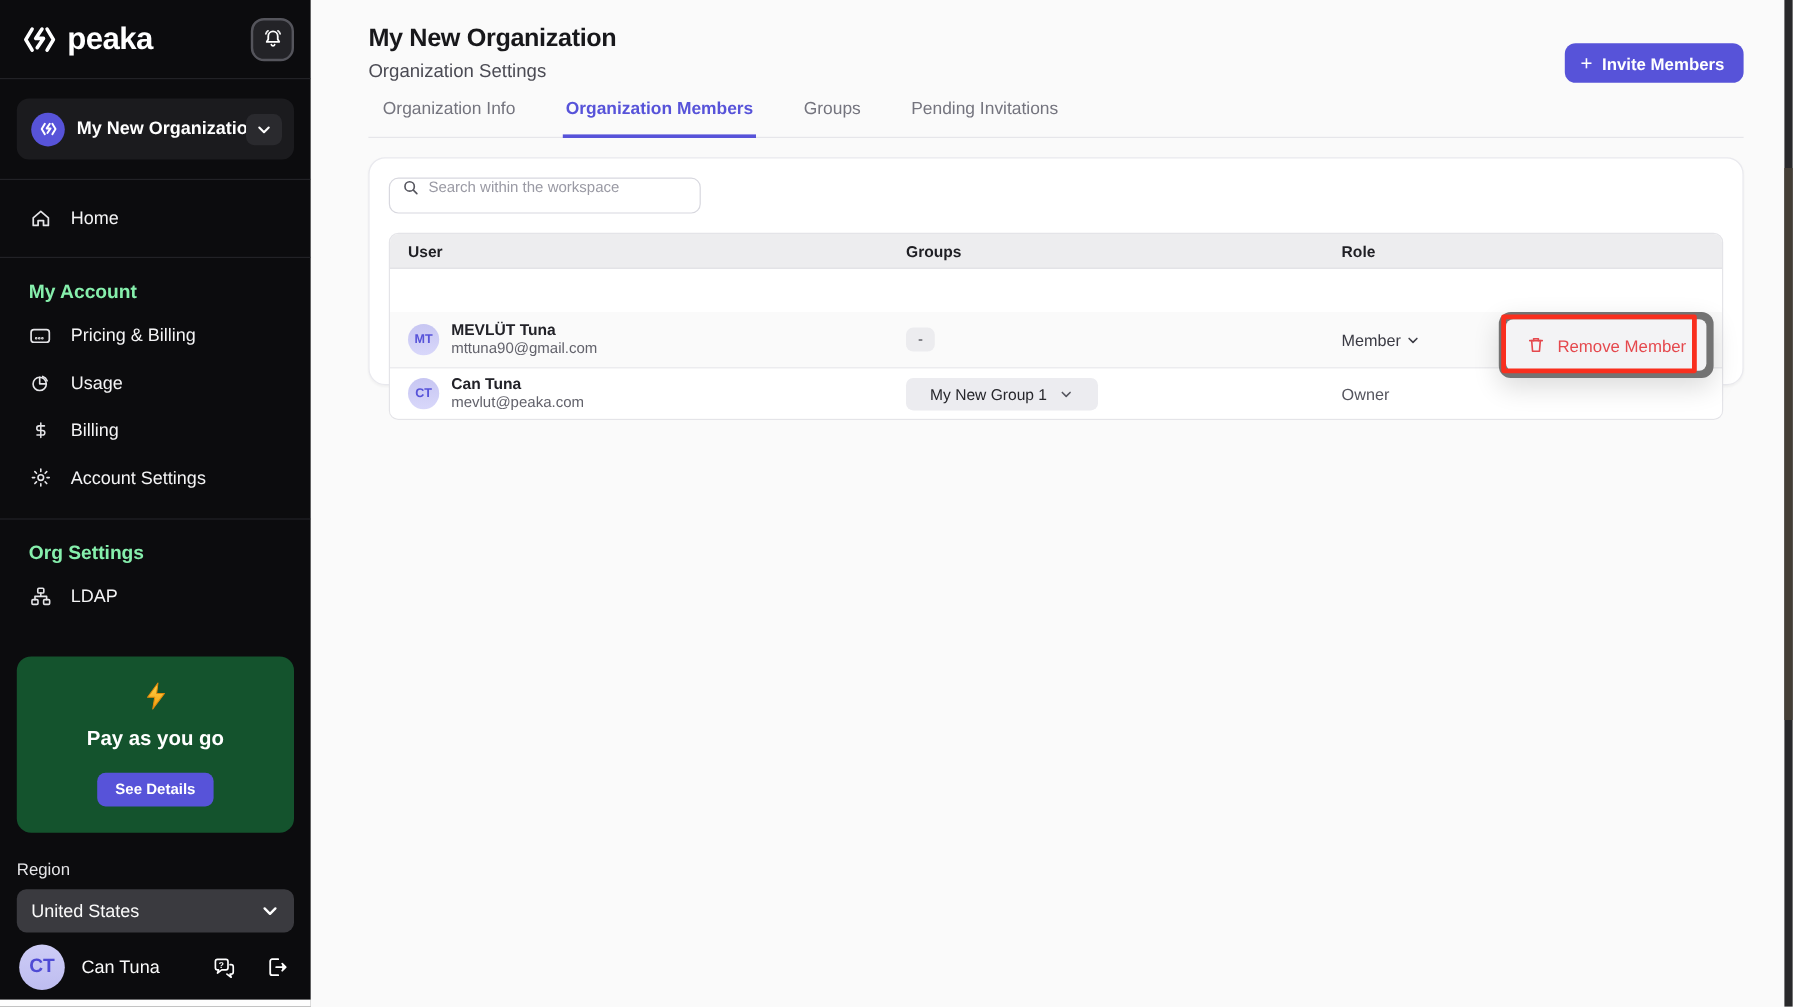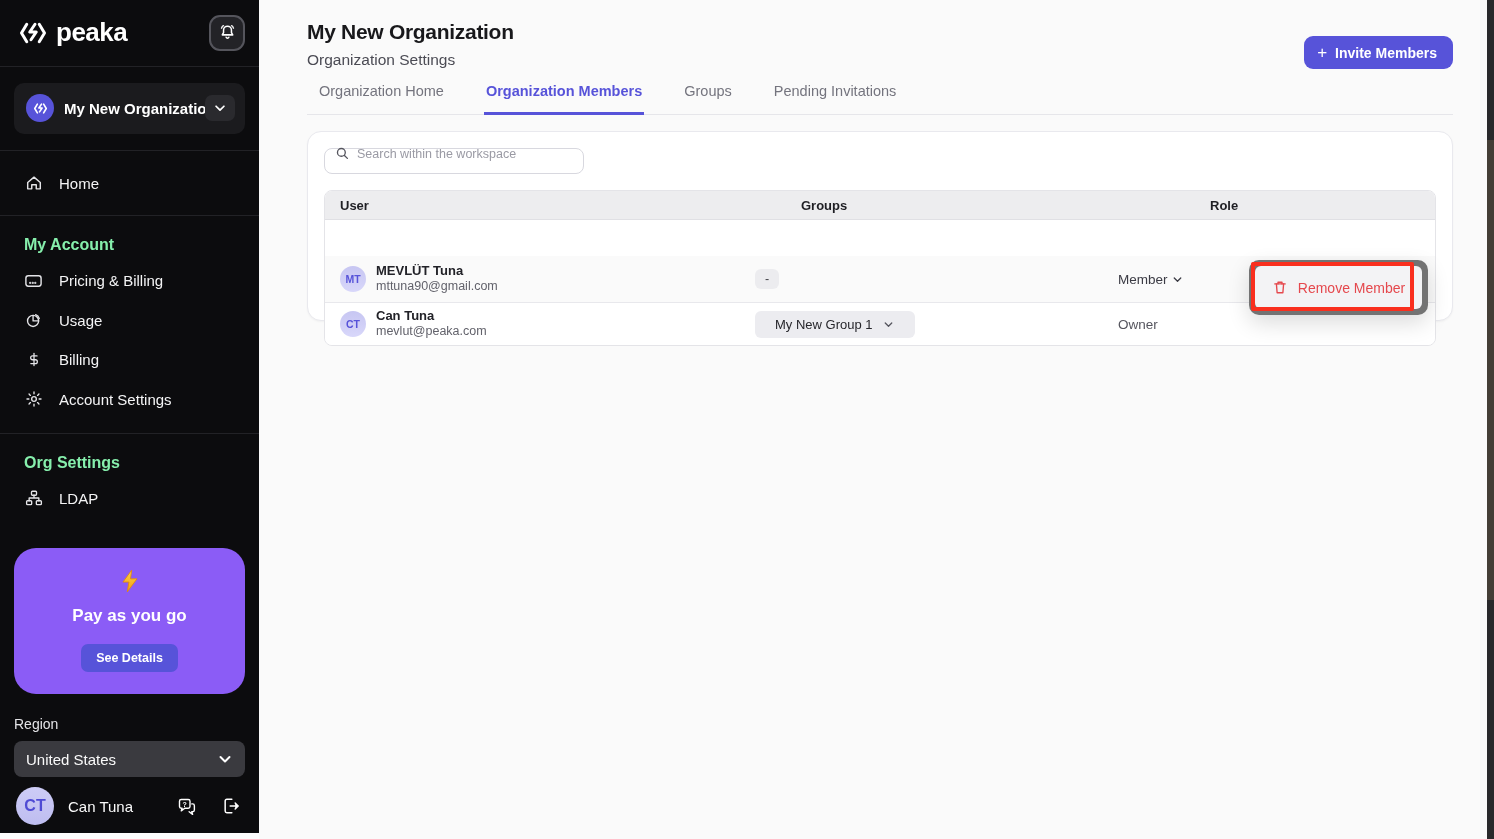--- a/index.html
+++ b/index.html
@@ -16,21 +16,21 @@
   .org-pill { margin:16px 14px; height:54px; border-radius:10px; background:#1b1b1e; display:flex; align-items:center; padding:0 10px 0 12px; cursor:pointer; }
   .org-avatar { width:28px; height:28px; border-radius:50%; background:#5753d9; display:flex; align-items:center; justify-content:center; flex:none; }
   .org-name { flex:1; margin-left:10px; font-size:15px; font-weight:700; color:#fff; white-space:nowrap; overflow:hidden; }
   .org-chevron { width:30px; height:26px; border-radius:7px; background:#2a2a2e; display:flex; align-items:center; justify-content:center; }
   .sb-divider { border-top:1px solid #222226; margin:0; }
   .nav { padding:6px 0 0 0; }
   .nav-item { display:flex; align-items:center; gap:16px; padding:11px 24px; font-size:15px; color:#f4f4f5; cursor:pointer; }
   .nav-item .nicon { width:19px; display:flex; justify-content:center; color:#e4e4e7; }
   .nav-item.indent { }
   .nav-section { padding:20px 24px 6px 24px; font-size:16px; font-weight:700; color:#86efac; }
-  .payg-card { margin:30px 14px 0 14px; background:#8b5cf6; border-radius:22px; padding:20px 14px 22px 14px; text-align:center; }
+  .payg-card { margin:30px 14px 0 14px; background:#14532d; border-radius:12px; padding:20px 14px 22px 14px; text-align:center; }
   .payg-title { margin-top:8px; font-size:17px; font-weight:700; color:#fff; }
   .payg-btn { margin-top:18px; display:inline-block; background:#5753d9; color:#fff; font-size:12.5px; font-weight:700; padding:7px 15px; border-radius:7px; border:none; cursor:pointer; }
   .region-block { margin:22px 14px 0 14px; }
   .region-label { font-size:14px; color:#e4e4e7; }
   .region-select { margin-top:9px; height:36px; background:#3a3a3f; border-radius:8px; display:flex; align-items:center; justify-content:space-between; padding:0 12px; font-size:15px; color:#fafafa; cursor:pointer; }
   .sb-user { margin-top:auto; display:flex; align-items:center; padding:10px 18px 14px 16px; }
   .user-avatar { width:38px; height:38px; border-radius:50%; background:linear-gradient(180deg,#cdccf6,#bebdf0); color:#4f4bd4; font-size:16px; font-weight:700; display:flex; align-items:center; justify-content:center; flex:none; }
   .user-name { flex:1; margin-left:14px; font-size:15px; font-weight:500; color:#fafafa; }
   .sb-user-icons { display:flex; align-items:center; gap:24px; color:#fff; }
   .sb-user-icons .uicon { cursor:pointer; display:flex; }
@@ -41,27 +41,27 @@
   .main-header { display:flex; justify-content:space-between; align-items:flex-start; }
   .page-title { font-size:21px; font-weight:700; color:#18181b; letter-spacing:-0.3px; }
   .page-subtitle { margin-top:7px; font-size:15.5px; color:#4b4b54; }
   .invite-btn { margin-top:16px; display:flex; align-items:center; gap:8px; background:#5753d9; color:#fff; border:none; border-radius:9px; padding:8px 16px 8px 13px; font-size:14px; font-weight:700; cursor:pointer; font-family:inherit; }
   .invite-plus { font-size:17px; font-weight:400; line-height:1; }
   .tabs { margin-top:14px; display:flex; gap:38px; border-bottom:1px solid #e6e6ea; padding-left:10px; }
   .tab { padding:0 2px 13px 2px; font-size:14.5px; font-weight:500; color:#74747e; cursor:pointer; white-space:nowrap; }
   .tab.active { color:#5753d9; font-weight:700; border-bottom:3px solid #5753d9; margin-bottom:-1px; }
 
   .card { margin-top:16px; background:#fff; border:1px solid #e9e9ee; border-radius:14px; padding:16px; height:190px; box-shadow:0 1px 2px rgba(0,0,0,.04); }
-  .searchbox { width:260px; height:16px; border:1px solid #d8d8df; border-radius:8px; display:flex; align-items:flex-end; gap:7px; padding:12px 10px; background:#fff; }
+  .searchbox { width:260px; height:30px; border:1px solid #d8d8df; border-radius:8px; display:flex; align-items:flex-start; gap:7px; padding:0 10px; background:#fff; }
   .searchbox input { border:none; outline:none; flex:1; font-size:12.5px; color:#3f3f46; font-family:inherit; background:transparent; }
   .searchbox input::placeholder { color:#9a9aa4; }
 
   .table { margin-top:16px; border:1px solid #e4e4e8; border-radius:8px; overflow:hidden; }
   .trow { display:grid; grid-template-columns:415px 363px 1fr; align-items:center; padding-left:15px; }
-  .thead { background:#ededef; height:29px; font-size:13px; font-weight:700; color:#1f1f24; border-bottom:1px solid #e0e0e4;gap:46px; }
+  .thead { background:#ededef; height:29px; font-size:13px; font-weight:700; color:#1f1f24; border-bottom:1px solid #e0e0e4; }
   .tbody-row1 { background:#fafafa; height:46px;margin-top:36px; }
   .tbody-row2 { background:#ffffff; height:43px; border-top:1px solid #e8e8ec; }
   .user-cell { display:flex; align-items:center; gap:10px; }
   .row-avatar { width:26px; height:26px; border-radius:50%; background:linear-gradient(180deg,#c7c6f2,#d8d7fa); color:#5753d9; font-size:10.5px; font-weight:700; display:flex; align-items:center; justify-content:center; flex:none; }
   .row-name { font-size:13px; font-weight:700; color:#222228; line-height:1.2; }
   .row-email { font-size:12.5px; color:#62626b; line-height:1.25; }
   .dash-pill { display:inline-block; background:#ececef; border-radius:6px; padding:3px 10px; font-size:12.5px; color:#3f3f46; }
   .group-pill { display:inline-flex; align-items:center; gap:9px; background:#ececf0; border-radius:6px; padding:6px 20px; font-size:13px; color:#26262b; cursor:pointer; }
   .role-cell { display:flex; align-items:center; justify-content:space-between; padding-right:22px; }
   .role-value { display:inline-flex; align-items:center; gap:3px; font-size:13.5px; color:#3b3b44; cursor:pointer; }
@@ -254,21 +254,21 @@
         <div class="page-title">My New Organization</div>
         <div class="page-subtitle">Organization Settings</div>
       </div>
       <button class="invite-btn">
         <span class="invite-plus">+</span>
         <span>Invite Members</span>
       </button>
     </div>
 
     <div class="tabs">
-      <div class="tab">Organization Home</div>
+      <div class="tab">Organization Info</div>
       <div class="tab active">Organization Members</div>
       <div class="tab">Groups</div>
       <div class="tab">Pending Invitations</div>
     </div>
 
     <div class="card">
       <div class="searchbox">
         <span>
           <svg width="15" height="15" viewBox="0 0 20 20" fill="none" stroke="#55555e" stroke-width="1.8" stroke-linecap="round">
               <circle cx="8.5" cy="8.5" r="5.2"></circle>

